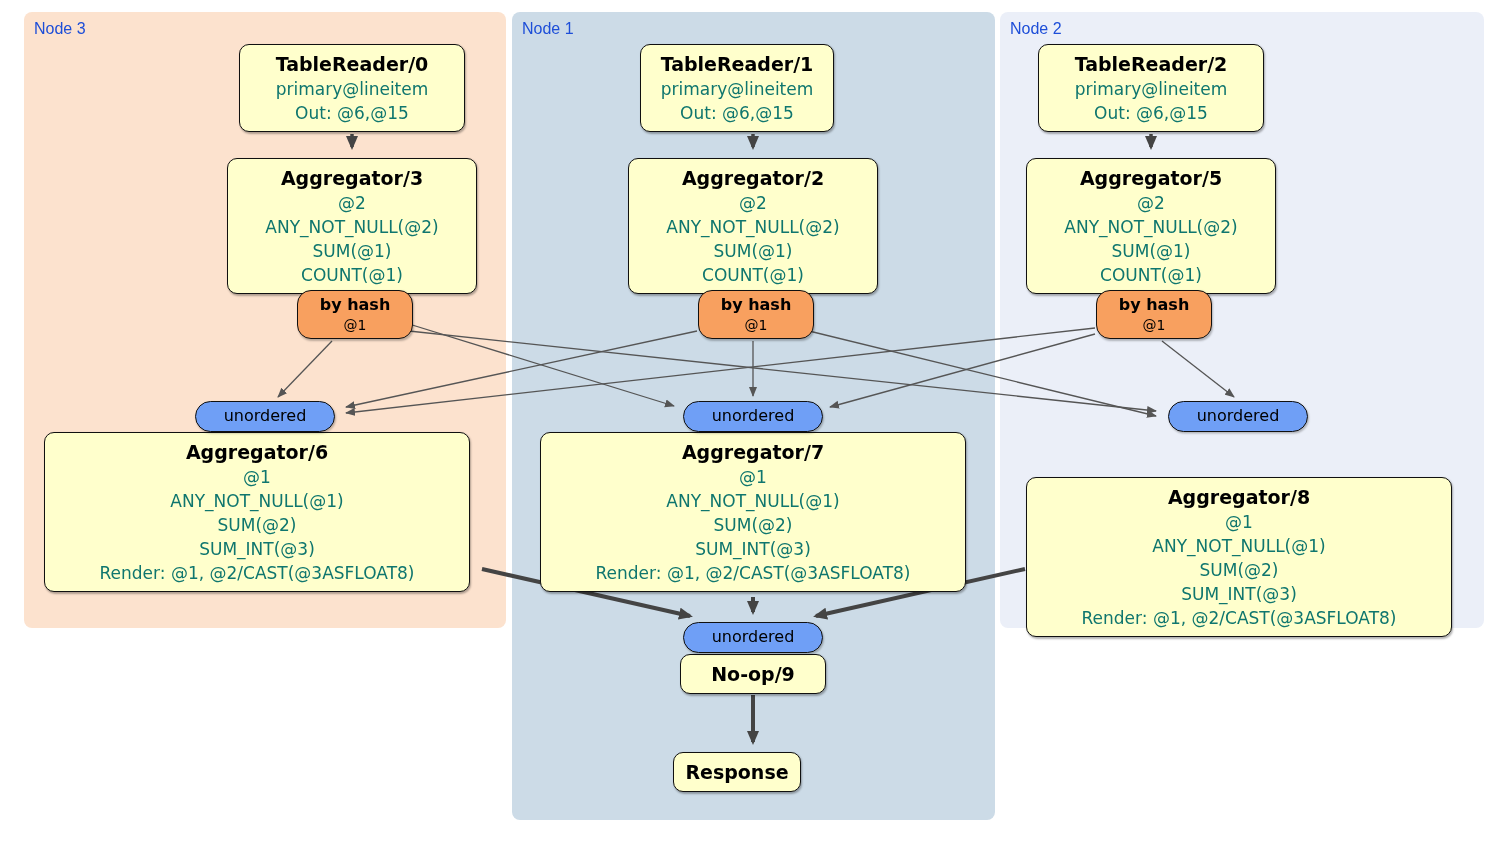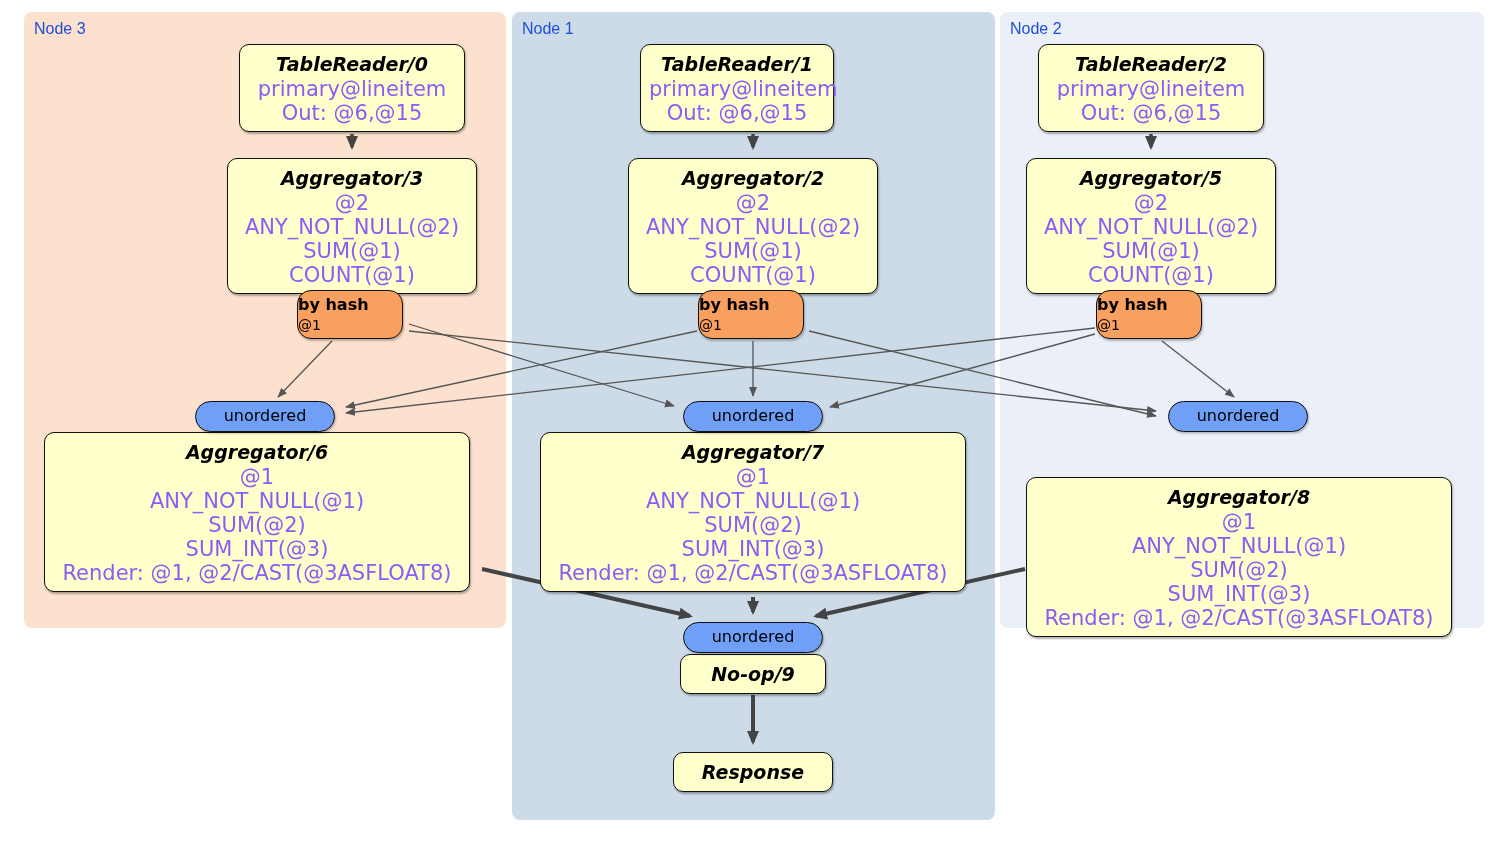--- a/index.html
+++ b/index.html
@@ -45,36 +45,36 @@
     text-align: center;
     z-index: 2;
     box-shadow: 1px 1.5px 2px rgba(0,0,0,0.30);
   }
   .ptitle {
     font-size: 19px;
     line-height: 26px;
     font-weight: bold;
     color: #000;
     white-space: nowrap;
-    font-style: italic;
   }
   .pline {
-    font-size: 21px;
+    font-size: 17px;
     line-height: 24px;
-    color: #8b5cf6;
+    color: #0f766e;
     white-space: nowrap;
   }
 
   .router {
     position: absolute;
     box-sizing: border-box;
-    width: 106px;
+    width: 116px;
     background: #f8a05f;
     border: 1.6px solid #101010;
     border-radius: 14px;
+    text-align: center;
     padding: 2px 0 4px 0;
     z-index: 3;
     box-shadow: 1px 1.5px 2px rgba(0,0,0,0.25);
   }
   .rlabel { font-size: 16px; line-height: 23px; font-weight: bold; color: #000; }
   .rdetail { font-size: 14px; line-height: 18px; color: #000; }
 
   .sync {
     position: absolute;
     box-sizing: border-box;
@@ -232,17 +232,17 @@
     <div class="pline">Render: @1, @2/CAST(@3ASFLOAT8)</div>
   </div>
 
   <div class="sync" style="left:683px; top:622px;">
     <span>unordered</span>
   </div>
 
   <div class="pbox" style="left:680px; top:654px; width:146px;">
     <div class="ptitle">No-op/9</div>
   </div>
-  <div class="pbox" style="left:673px; top:752px; width:160px;">
+  <div class="pbox" style="left:673px; top:752px; width:128px;">
     <div class="ptitle">Response</div>
   </div>
 
 </div>
 
 </body></html>

